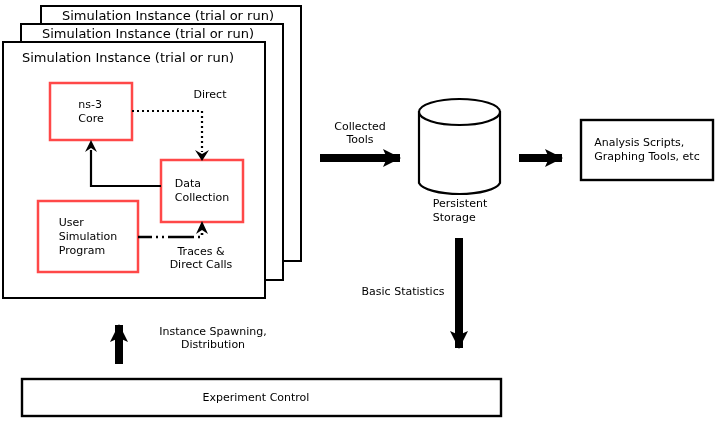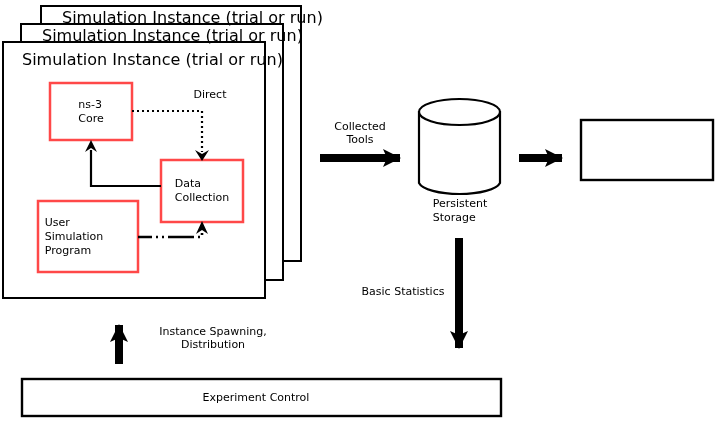--- a/index.html
+++ b/index.html
@@ -39,21 +39,21 @@
     justify-content: center;
     text-align: left;
     color: #000000;
     font-size: 11px;
     line-height: 14px;
     font-family: "DejaVu Sans", sans-serif;
     white-space: pre-line;
   }
   .stack-title {
     position: absolute;
-    font-size: 16px;
+    font-size: 13px;
     color: #000000;
     font-family: "DejaVu Sans", sans-serif;
     white-space: pre;
   }
 </style>
 </head>
 <body>
 
 <div id="canvas">
 
@@ -103,33 +103,37 @@
   <div class="stack-title" style="left:62px; top:8px;">Simulation Instance (trial or run)</div>
   <div class="stack-title" style="left:42px; top:26px;">Simulation Instance (trial or run)</div>
   <div class="stack-title" style="left:22px; top:50px;">Simulation Instance (trial or run)</div>
 
   <div class="boxlbl" style="left:50px; top:83px; width:82px; height:57px;">ns-3
 Core</div>
 
   <div class="boxlbl" style="left:161px; top:160px; width:82px; height:62px;">Data
 Collection</div>
 
-  <div class="boxlbl" style="left:24px; top:201px; width:100px; height:71px;">User
+  <div class="boxlbl" style="left:38px; top:201px; width:100px; height:71px;">User
 Simulation
 Program</div>
 
   <div class="boxlbl" style="left:405px; top:196px; width:110px; height:30px;">Persistent
 Storage</div>
 
+  <div class="boxlbl" style="left:581px; top:120px; width:132px; height:60px;">Analysis Scripts,
+Graphing Tools, etc</div>
 
   <div class="boxlbl" style="left:22px; top:379px; width:422px; height:37px;padding-left:23px;">Experiment Control</div>
 
   <div class="lbl" style="left:178px; top:88px; width:64px;">Direct</div>
 
 
+  <div class="lbl" style="left:155px; top:245px; width:92px;">Traces &amp;
+Direct Calls</div>
 
   <div class="lbl" style="left:323px; top:120px; width:74px;">Collected
 Tools</div>
 
   <div class="lbl" style="left:357px; top:285px; width:92px;">Basic Statistics</div>
 
   <div class="lbl" style="left:140px; top:325px; width:114px;margin-left:16px;">Instance Spawning,
 Distribution</div>
 
 </div>

